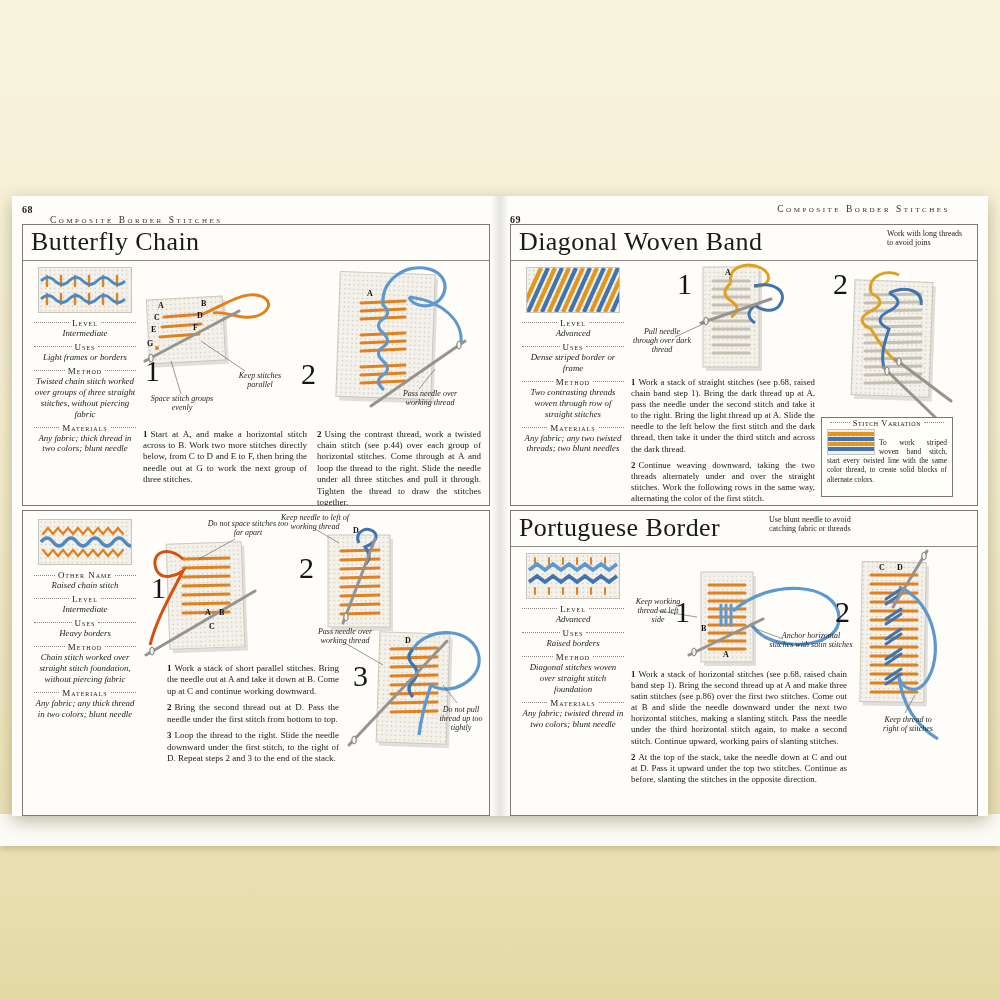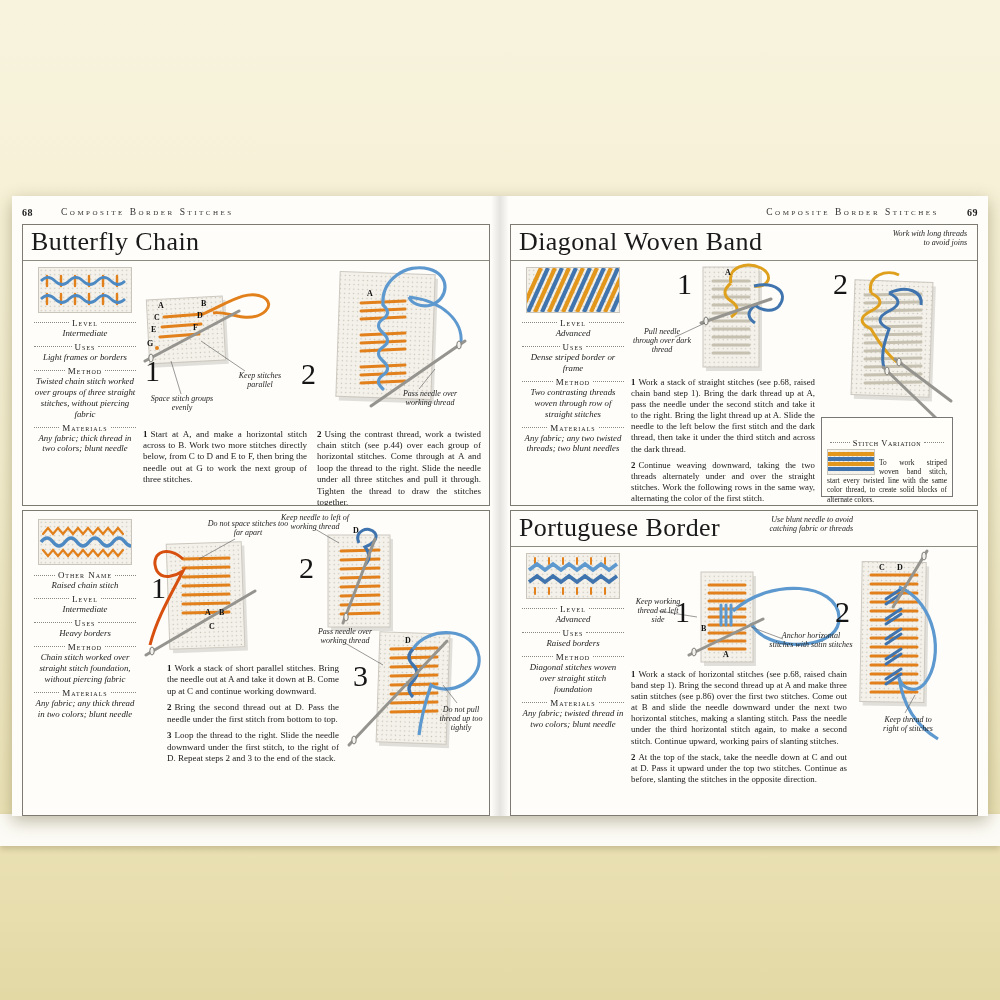--- a/index.html
+++ b/index.html
@@ -5,45 +5,45 @@
   html,body{margin:0;padding:0;}
   body{
     width:1000px;height:1000px;overflow:hidden;position:relative;
     background:linear-gradient(180deg,#f8f3dd 0%,#f4eecf 45%,#ece3b8 80%,#e3d9a5 100%);
     font-family:"Liberation Serif",serif;color:#1a1a1a;
   }
   .white-band{position:absolute;left:0;top:814px;width:1000px;height:32px;background:#fcfbf5;box-shadow:0 3px 6px rgba(100,90,45,.28);}
   .spread{position:absolute;left:12px;top:196px;width:976px;height:620px;background:#fefdfa;box-shadow:0 5px 16px rgba(90,78,35,.38);display:flex;}
   .gutter{position:absolute;left:50%;top:0;width:18px;height:100%;margin-left:-9px;background:linear-gradient(90deg,rgba(0,0,0,0) 0%,rgba(0,0,0,.10) 50%,rgba(0,0,0,0) 100%);pointer-events:none;}
   .page{width:488px;box-sizing:border-box;padding:8px 10px 6px;position:relative;}
-  .page-head{display:flex;align-items:center;height:16px;}
+  .page-head{display:flex;align-items:flex-start;height:16px;flex-direction:column;}
   .pg-num{font-weight:bold;font-size:10px;letter-spacing:.5px;}
   .run-head{font-variant:small-caps;font-size:9.5px;letter-spacing:2.5px;color:#333;}
   .page-left .run-head{margin-left:28px;}
   .page-right .run-head{margin-left:auto;margin-right:28px;}
   .sec-box{border:1px solid #7d7a72;margin-top:4px;padding:2px 8px 4px;position:relative;overflow:hidden;background:#fefdfa;}
   .sec-title{margin:0 -8px;padding:1px 8px 3px;font-size:26px;font-weight:normal;letter-spacing:.4px;border-bottom:1px solid #8d8a80;line-height:1.1;}
   .sec-content{display:flex;}
   .info-col{width:108px;flex-shrink:0;padding-top:6px;}
   .swatch{display:block;margin:0 auto 5px;border:1px solid #c9c5ba;}
   .info-label{display:flex;align-items:center;font-variant:small-caps;font-size:9px;letter-spacing:1px;margin-top:3px;color:#222;}
   .dotline{flex:1;border-top:1px dotted #8b887e;margin:0 3px;height:0;}
   .info-value{font-style:italic;text-align:center;font-size:8.8px;line-height:1.25;color:#222;padding:0 2px;}
   .main{flex:1;position:relative;margin-left:4px;}
   .fig-svg{position:absolute;left:0;top:0;}
   .bignum{position:absolute;font-size:30px;color:#151515;line-height:1;}
   .fl{position:absolute;font-size:8px;font-weight:bold;color:#111;line-height:1;}
   .anno{position:absolute;font-size:8px;font-style:italic;text-align:center;line-height:1.15;color:#1e1e1e;}
-  .sec-anno{position:absolute;font-size:8px;font-style:italic;text-align:right;line-height:1.15;color:#1e1e1e;z-index:3;}
+  .sec-anno{position:absolute;font-size:8px;text-align:left;line-height:1.15;color:#1e1e1e;z-index:3;}
   .steps{position:absolute;}
   .steps-2col{display:flex;gap:10px;left:0;right:0;}
   .steps-2col .col{flex:1;}
   .step{margin:0 0 5px;font-size:9px;line-height:1.27;text-align:justify;}
   .step-num{margin-right:3px;}
-  .var-box{position:absolute;border:1px solid #777;background:#fffef8;padding:20px 5px;box-sizing:border-box;}
+  .var-box{position:absolute;border:1px solid #777;background:#fffef8;padding:0 5px;box-sizing:border-box;}
   .var-head{display:flex;align-items:center;font-variant:small-caps;font-size:8.5px;letter-spacing:.6px;}
   .var-text{font-size:7.4px;line-height:1.25;margin-top:10px;text-align:justify;}
   .var-swatch{float:left;margin:1px 4px 1px 0;border:1px solid #c9c5ba;}
 </style>
 </head>
 <body>
 
 <svg width="0" height="0" style="position:absolute" aria-hidden="true">
   <defs>
     <pattern id="dots" width="4.5" height="4.5" patternUnits="userSpaceOnUse">

